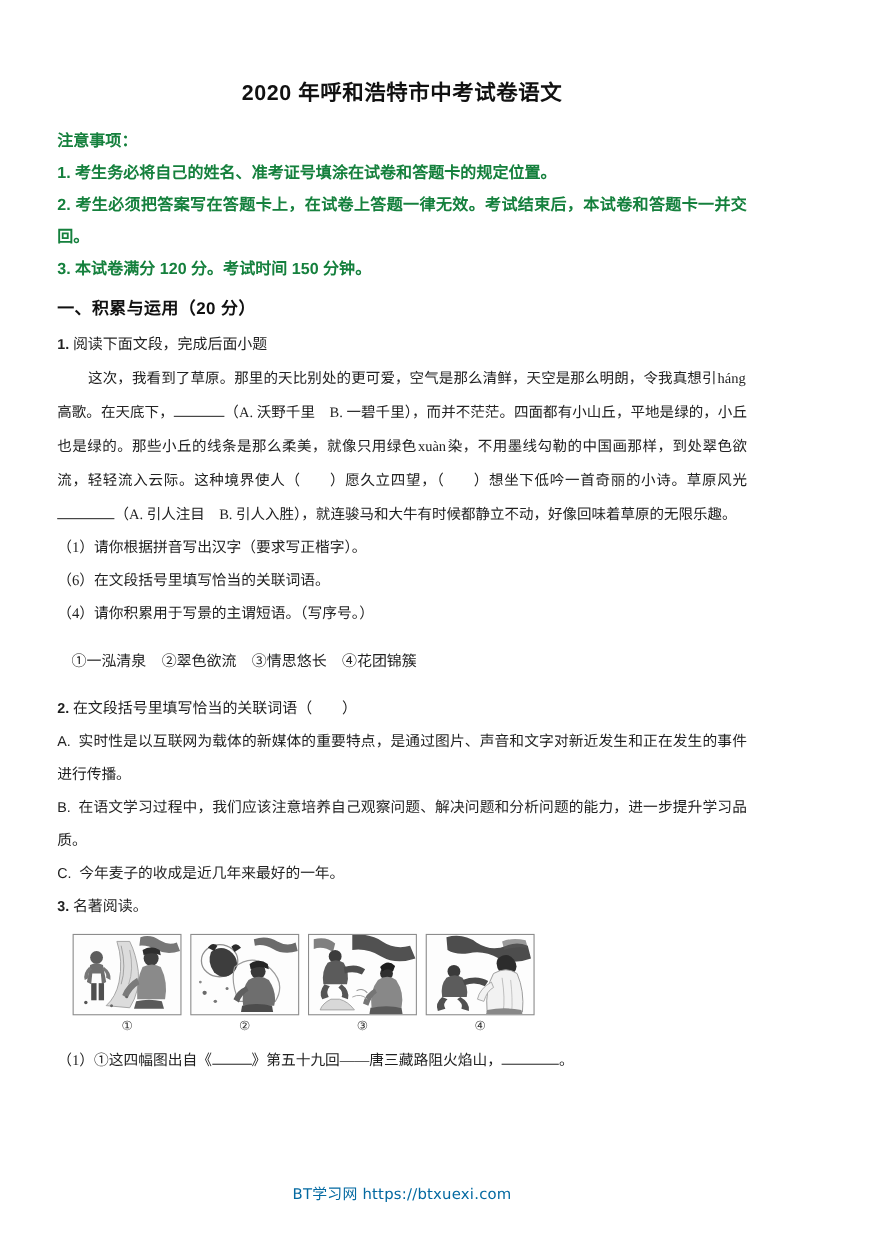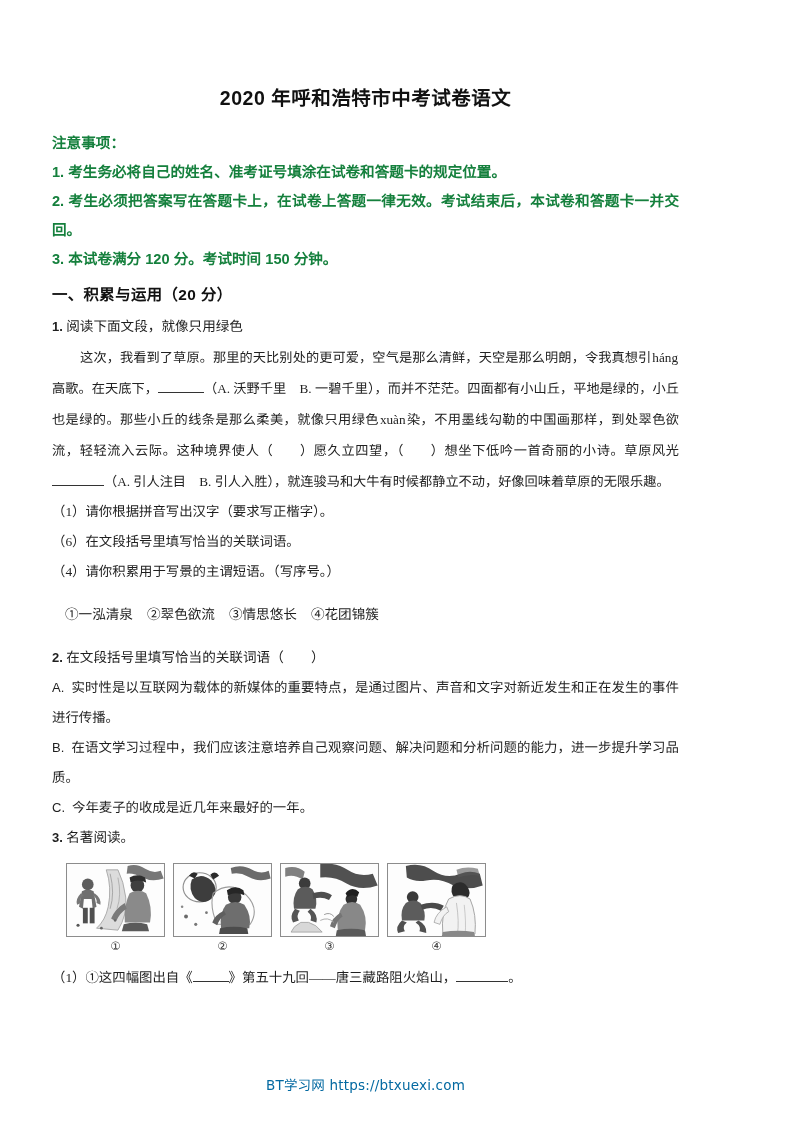--- a/index.html
+++ b/index.html
@@ -14,21 +14,21 @@
     position: relative;
     font-family: "Liberation Serif", "DejaVu Serif", serif;
     color: #1a1a1a;
     overflow: hidden;
   }
   .page {
     position: relative;
     width: 731px;
     height: 1122px;
     box-sizing: border-box;
-    padding: 16px 52px;
+    padding: 2px 52px;
   }
   
   .doc-title {
     text-align: center;
     font-size: 19.5px;
     font-weight: bold;
     letter-spacing: 0.5px;
     margin: 0;
     padding-top: 66px;
     padding-bottom: 0;
@@ -175,21 +175,21 @@
 
   <p class="notice-head">注意事项：</p>
   <p class="notice-line">1. 考生务必将自己的姓名、准考证号填涂在试卷和答题卡的规定位置。</p>
   <p class="notice-line">2. 考生必须把答案写在答题卡上，在试卷上答题一律无效。考试结束后，本试卷和答题卡一并交回。</p>
   <p class="notice-line">3. 本试卷满分 120 分。考试时间 150 分钟。</p>
 
   <p class="section-head">一、积累与运用（20 分）</p>
 
   <p class="q-line">
     <span class="q-num">1.</span>
-    <span>阅读下面文段，就像只用绿色</span>
+    <span>阅读下面文段，完成后面小题</span>
   </p>
 
   <p class="passage">
     <span class="indent"></span><span>这次，我看到了草原。那里的天比别处的更可爱，空气是那么清鲜，天空是那么明朗，令我真想引</span><span class="pinyin">háng</span><span>高歌。在天底下，</span><span class="blank blank-md"></span><span>（A. 沃野千里　B. 一碧千里），而并不茫茫。四面都有小山丘，平地是绿的，小丘也是绿的。那些小丘的线条是那么柔美，就像只用绿色</span><span class="pinyin">xuàn</span><span>染，不用墨线勾勒的中国画那样，到处翠色欲流，轻轻流入云际。这种境界使人（</span><span class="paren-blank"></span><span>）愿久立四望，（</span><span class="paren-blank"></span><span>）想坐下低吟一首奇丽的小诗。草原风光</span><span class="blank blank-lg"></span><span>（A. 引人注目　B. 引人入胜），就连骏马和大牛有时候都静立不动，好像回味着草原的无限乐趣。</span>
   </p>
 
   <p class="sub-q">（1）请你根据拼音写出汉字（要求写正楷字）。</p>
   <p class="sub-q">（6）在文段括号里填写恰当的关联词语。</p>
   <p class="sub-q">（4）请你积累用于写景的主谓短语。（写序号。）</p>
 

